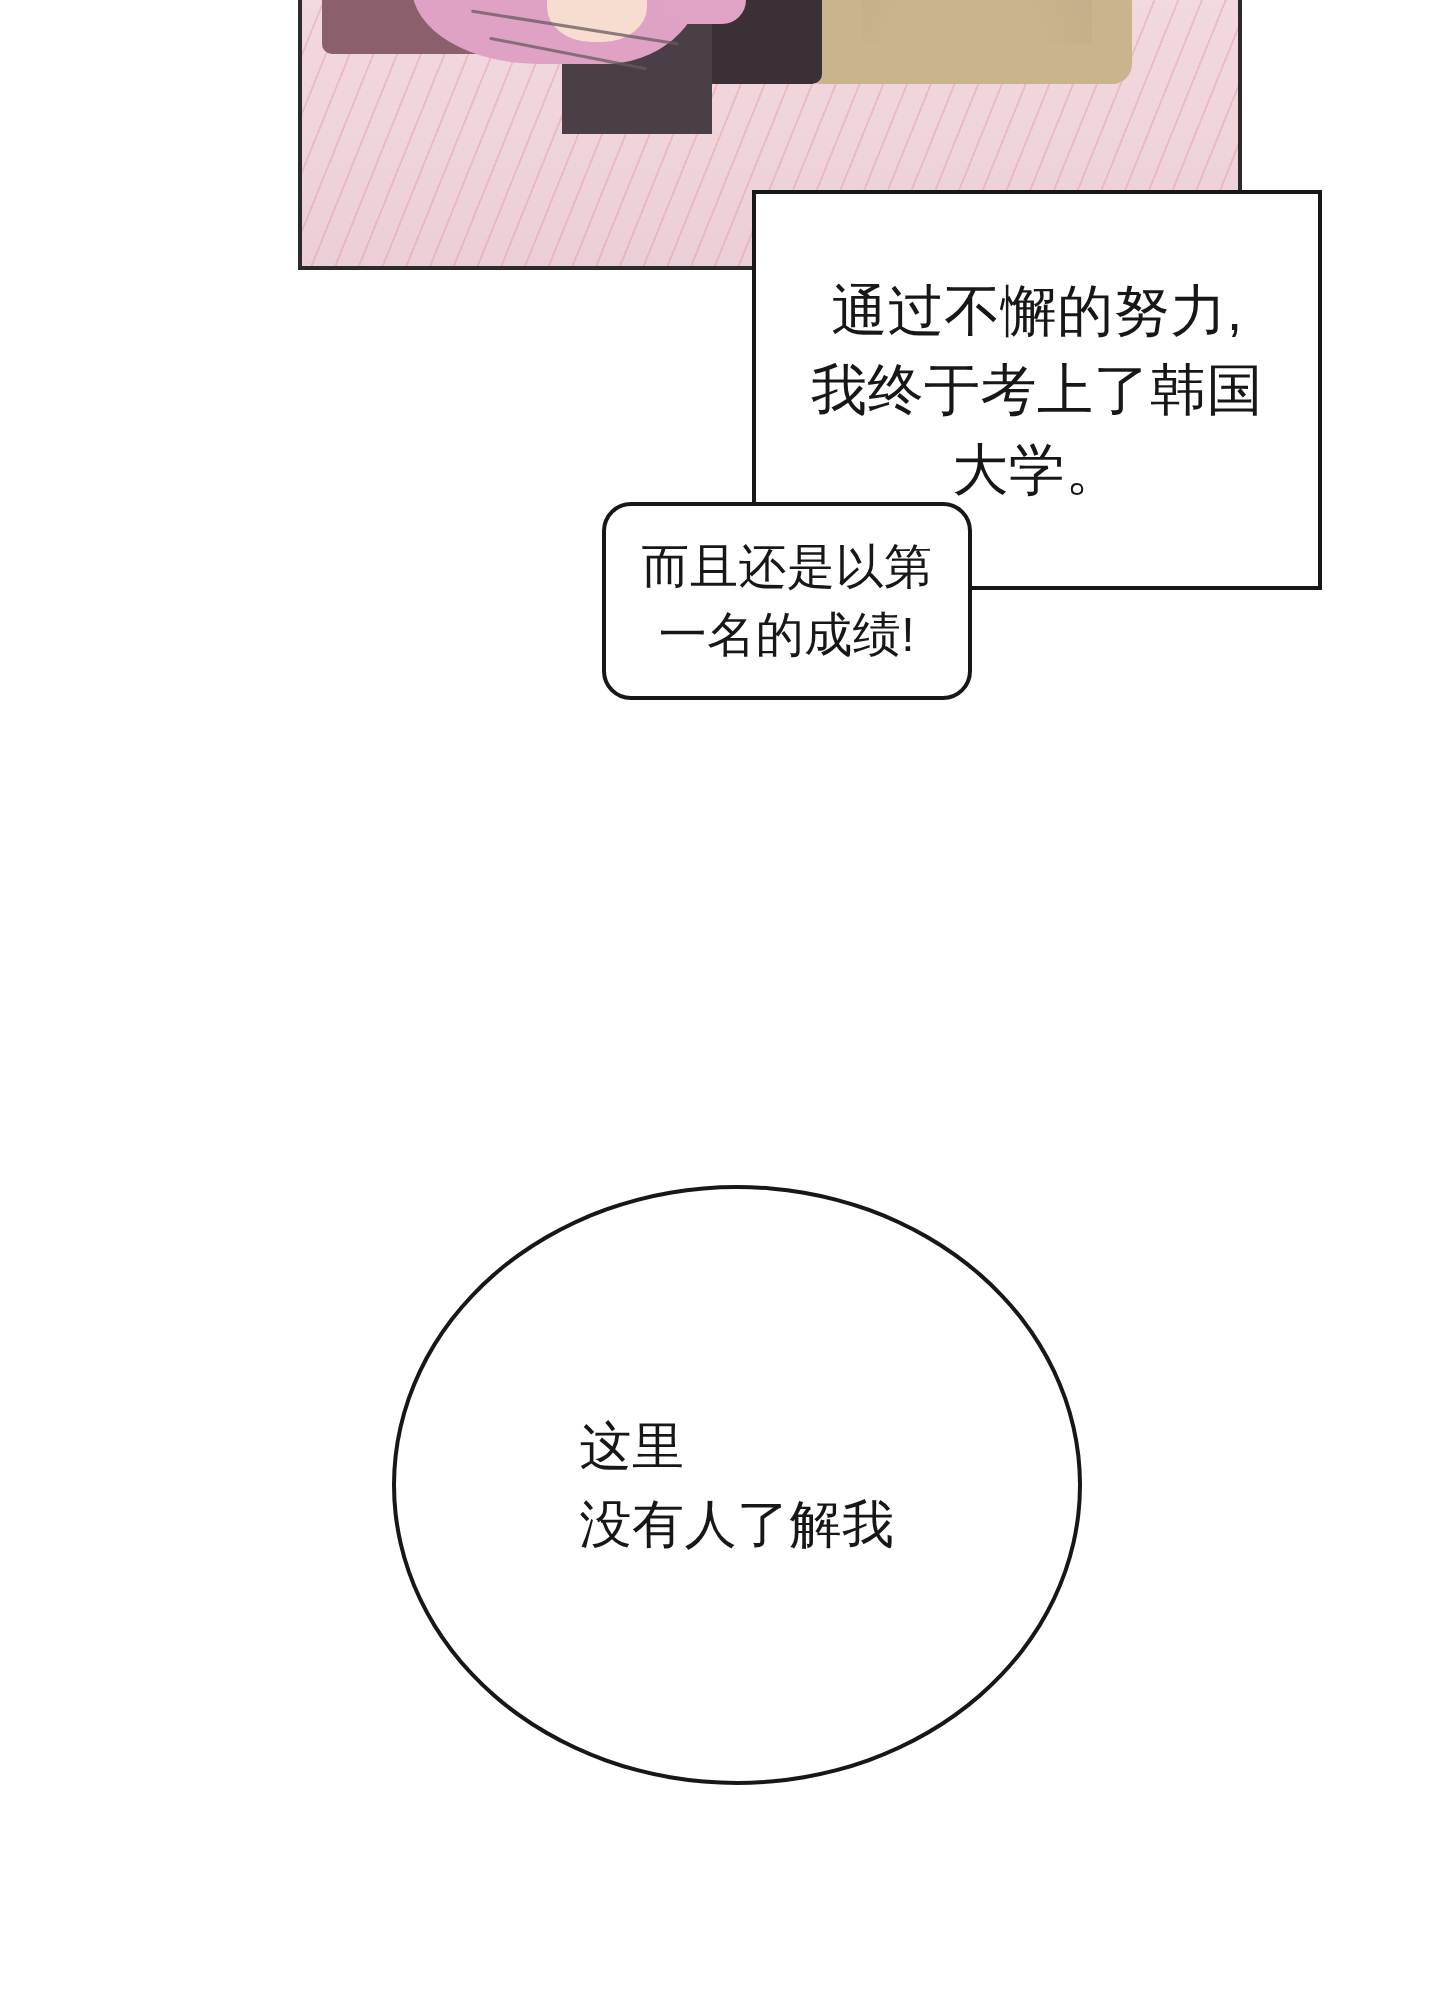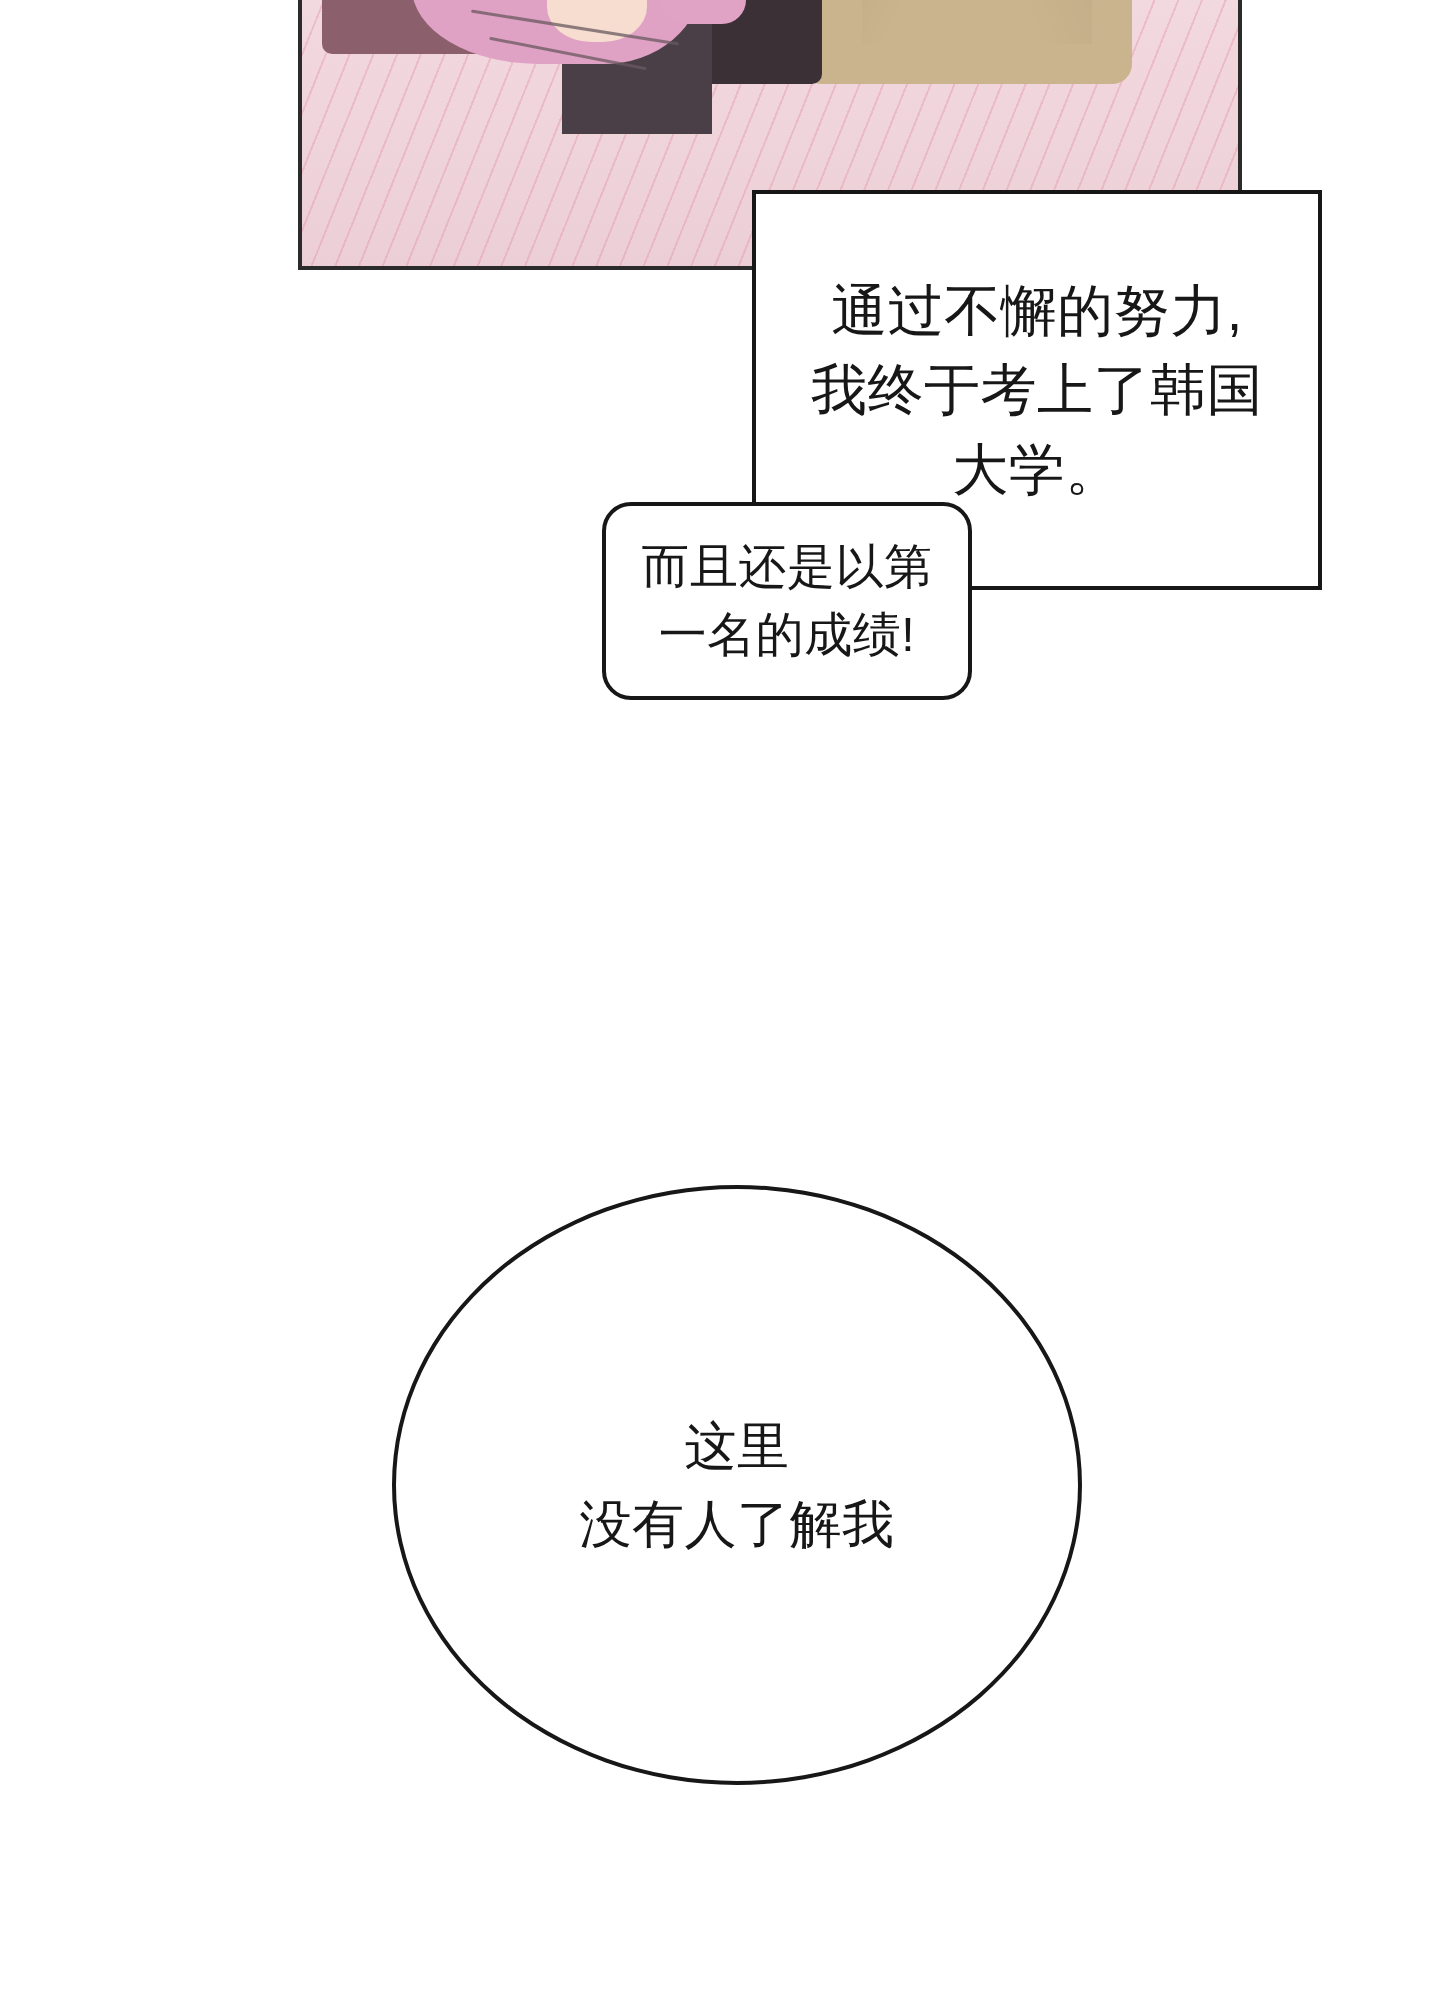--- a/index.html
+++ b/index.html
@@ -169,21 +169,21 @@
     top: 1185px;
     width: 690px;
     height: 600px;
     box-sizing: border-box;
     border: 4px solid #171717;
     border-radius: 50%;
     background: #ffffff;
     display: flex;
     align-items: center;
     justify-content: center;
-    text-align: center;
+    text-align: left;
     color: #171717;
     font-size: 52px;
     line-height: 1.5;
     white-space: pre-line;
     letter-spacing: 0.5px;
   }
 </style>
 </head>
 <body>
 

